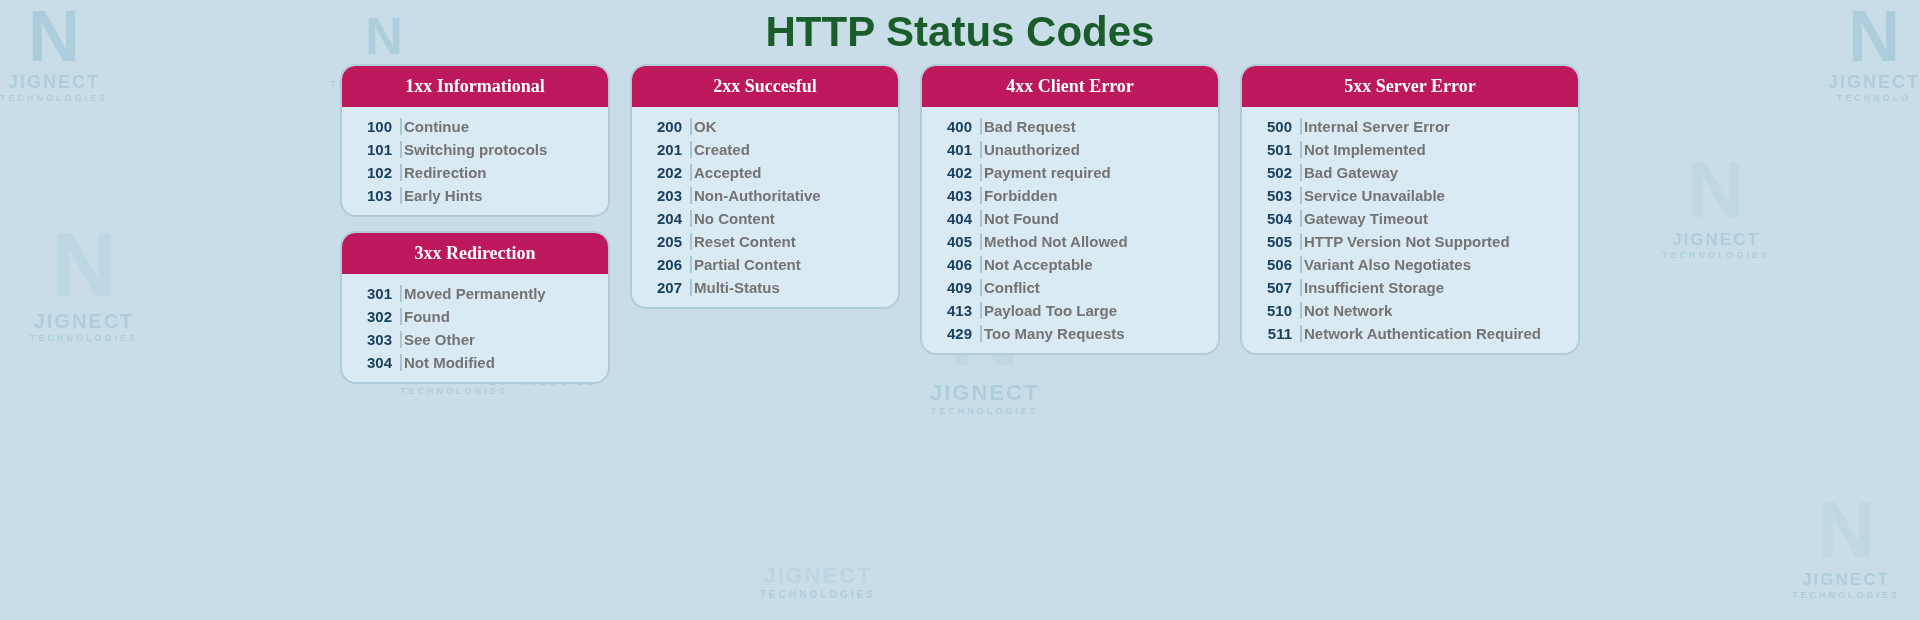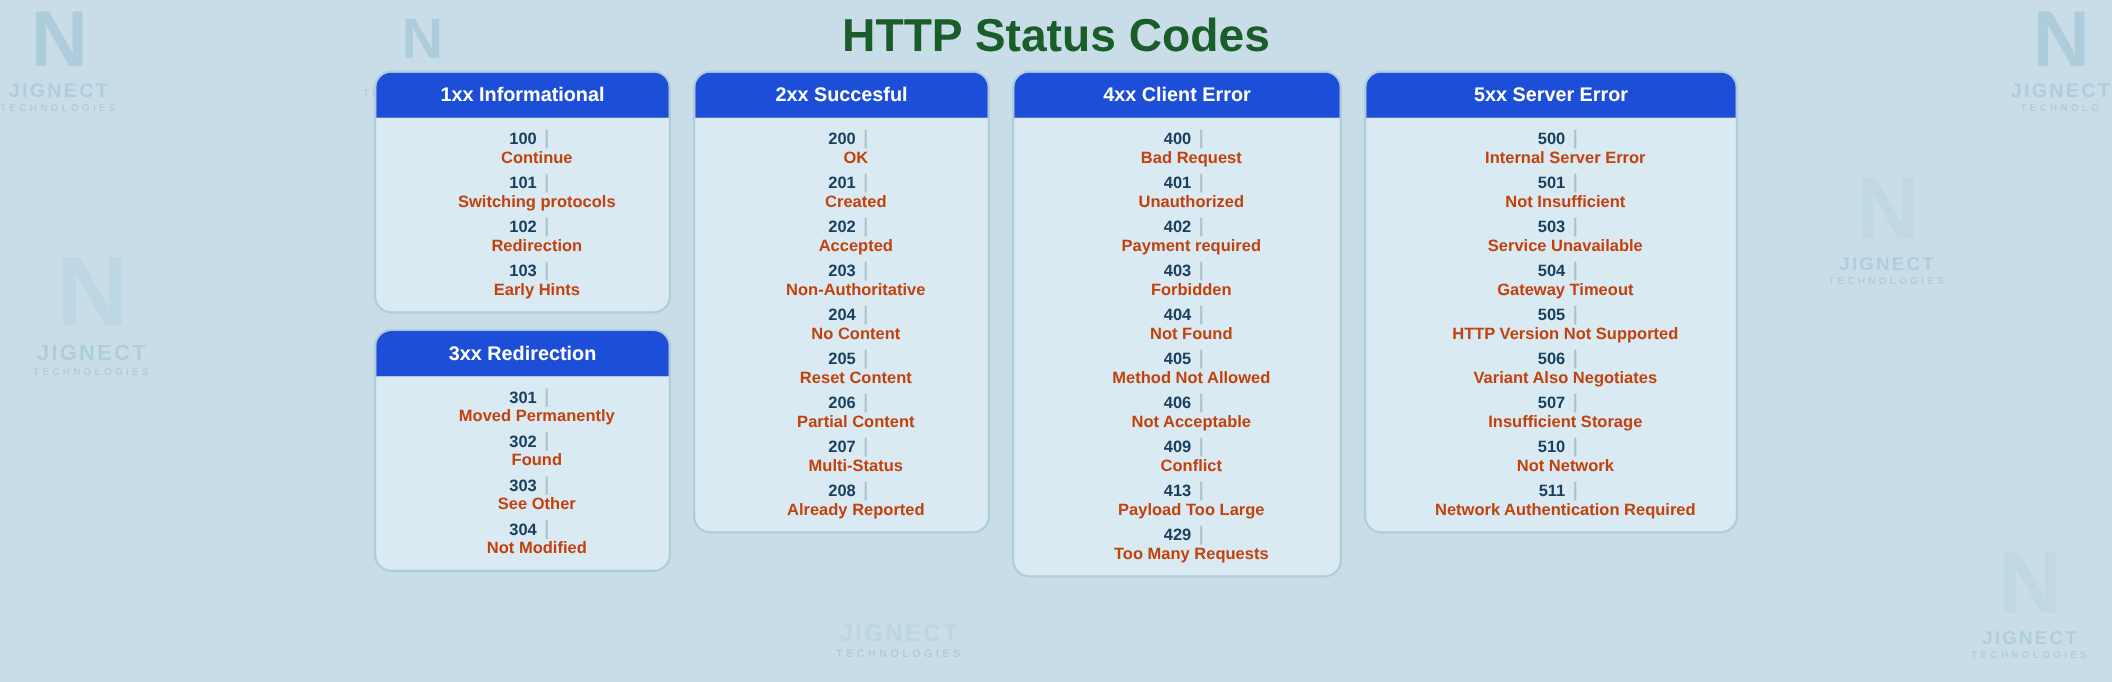--- a/index.html
+++ b/index.html
@@ -84,56 +84,57 @@
     
     .card {
       background-color: #daeaf2;
       border-radius: 16px;
       overflow: hidden;
       border: 2px solid #b0ccd8;
       min-width: 270px;
     }
 
     .card-header {
-      background-color: #1d4ed8;
+      background-color: #be185d;
       color: white;
       text-align: center;
       padding: 10px 4px;
       font-size: 18px;
       font-weight: 700;
       border-radius: 12px 12px 0 0;
+      font-family: Liberation Serif, serif;
     }
 
     .card-body {
       padding: 8px 10px;
     }
 
     .status-row {
       display: flex;
-      flex-direction: column;
+      flex-direction: row;
       align-items: center;
       padding: 3px 4px;
       gap: 0;
     }
 
     .status-code {
       font-size: 15px;
       font-weight: 700;
       color: #1a4060;
       min-width: 46px;
       text-align: right;
       padding-right: 8px;
       border-right: 2px solid #aac4d0;
     }
 
     .status-desc {
       font-size: 15px;
       font-weight: 700;
-      color: #c2410c;
-      padding-left: 26px;
+      color: #737373;
+      padding-left: 2px;
     }
 
     
     .card-4xx { min-width: 300px; }
     .card-5xx { min-width: 340px; }
   </style>
 </head>
 <body>
 
 <div class="watermark watermark-tl">
@@ -295,24 +296,20 @@
           <span class="status-desc">Reset Content</span>
         </div>
         <div class="status-row">
           <span class="status-code">206</span>
           <span class="status-desc">Partial Content</span>
         </div>
         <div class="status-row">
           <span class="status-code">207</span>
           <span class="status-desc">Multi-Status</span>
         </div>
-        <div class="status-row">
-          <span class="status-code">208</span>
-          <span class="status-desc">Already Reported</span>
-        </div>
       </div>
     </div>
   </div>
 
   <div class="col">
     <div class="card card-4xx">
       <div class="card-header">4xx Client Error</div>
       <div class="card-body">
         <div class="status-row">
           <span class="status-code">400</span>
@@ -361,21 +358,25 @@
   <div class="col">
     <div class="card card-5xx">
       <div class="card-header">5xx Server Error</div>
       <div class="card-body">
         <div class="status-row">
           <span class="status-code">500</span>
           <span class="status-desc">Internal Server Error</span>
         </div>
         <div class="status-row">
           <span class="status-code">501</span>
-          <span class="status-desc">Not Insufficient</span>
+          <span class="status-desc">Not Implemented</span>
+        </div>
+        <div class="status-row">
+          <span class="status-code">502</span>
+          <span class="status-desc">Bad Gateway</span>
         </div>
         <div class="status-row">
           <span class="status-code">503</span>
           <span class="status-desc">Service Unavailable</span>
         </div>
         <div class="status-row">
           <span class="status-code">504</span>
           <span class="status-desc">Gateway Timeout</span>
         </div>
         <div class="status-row">

